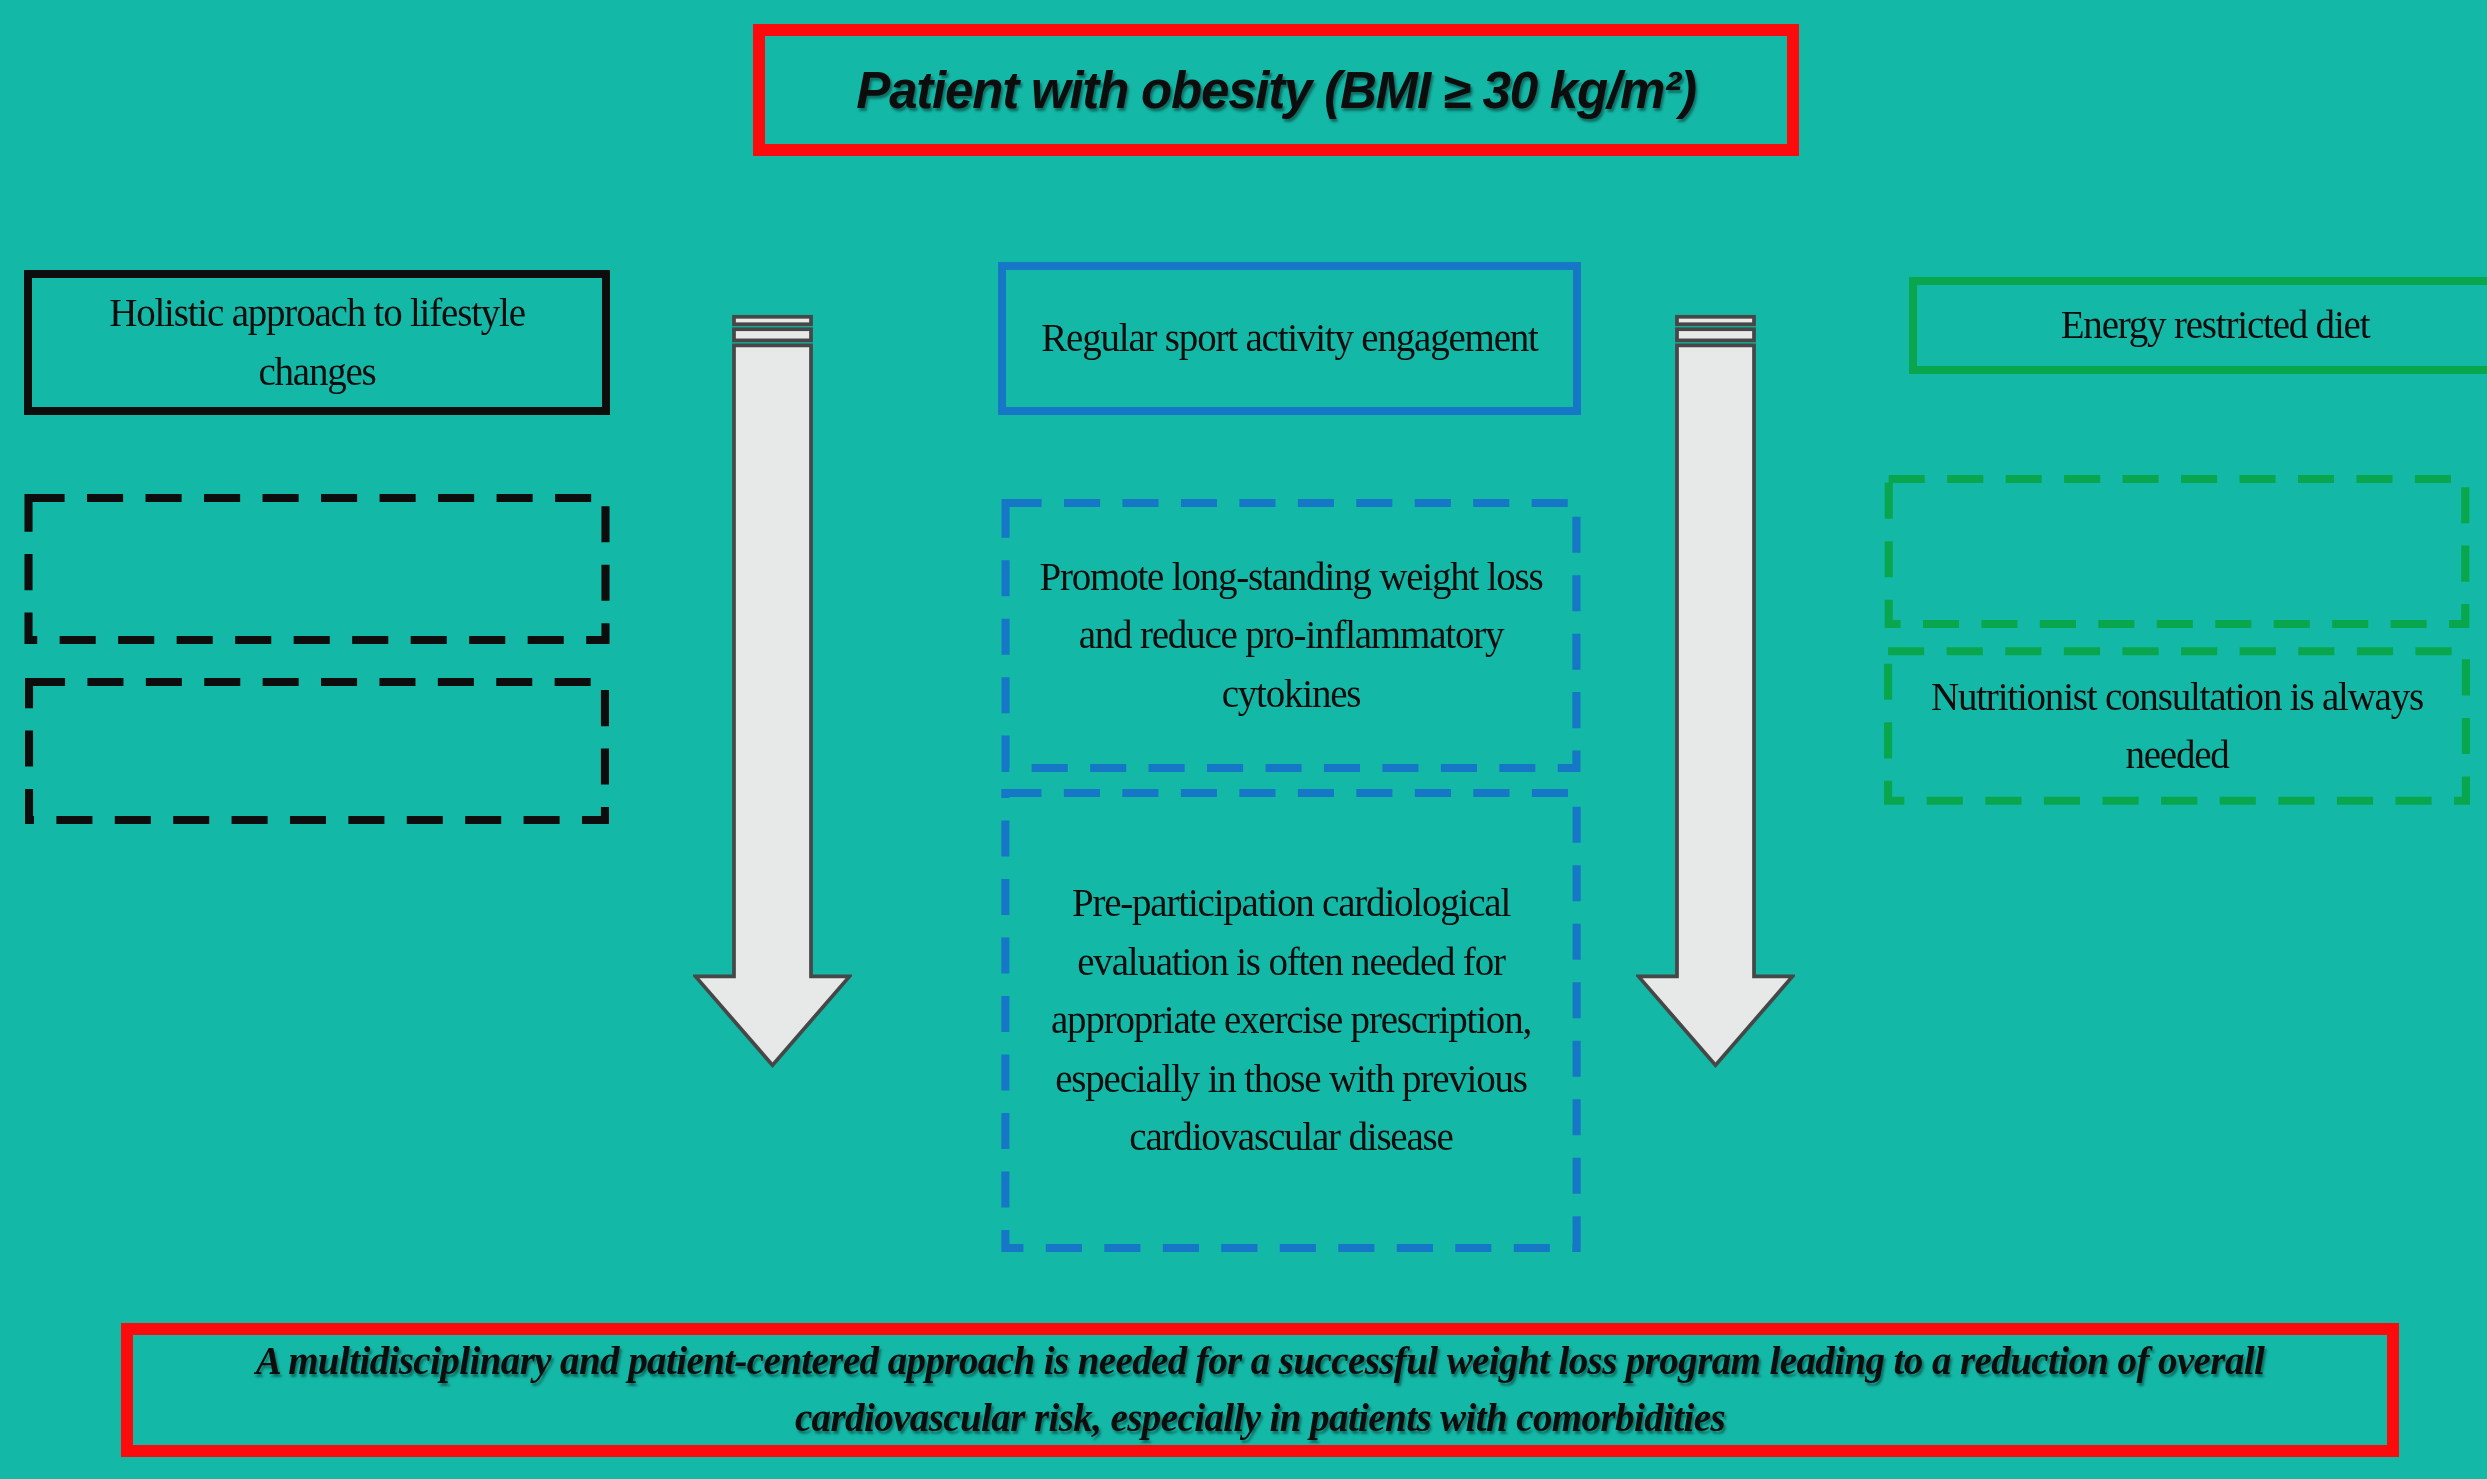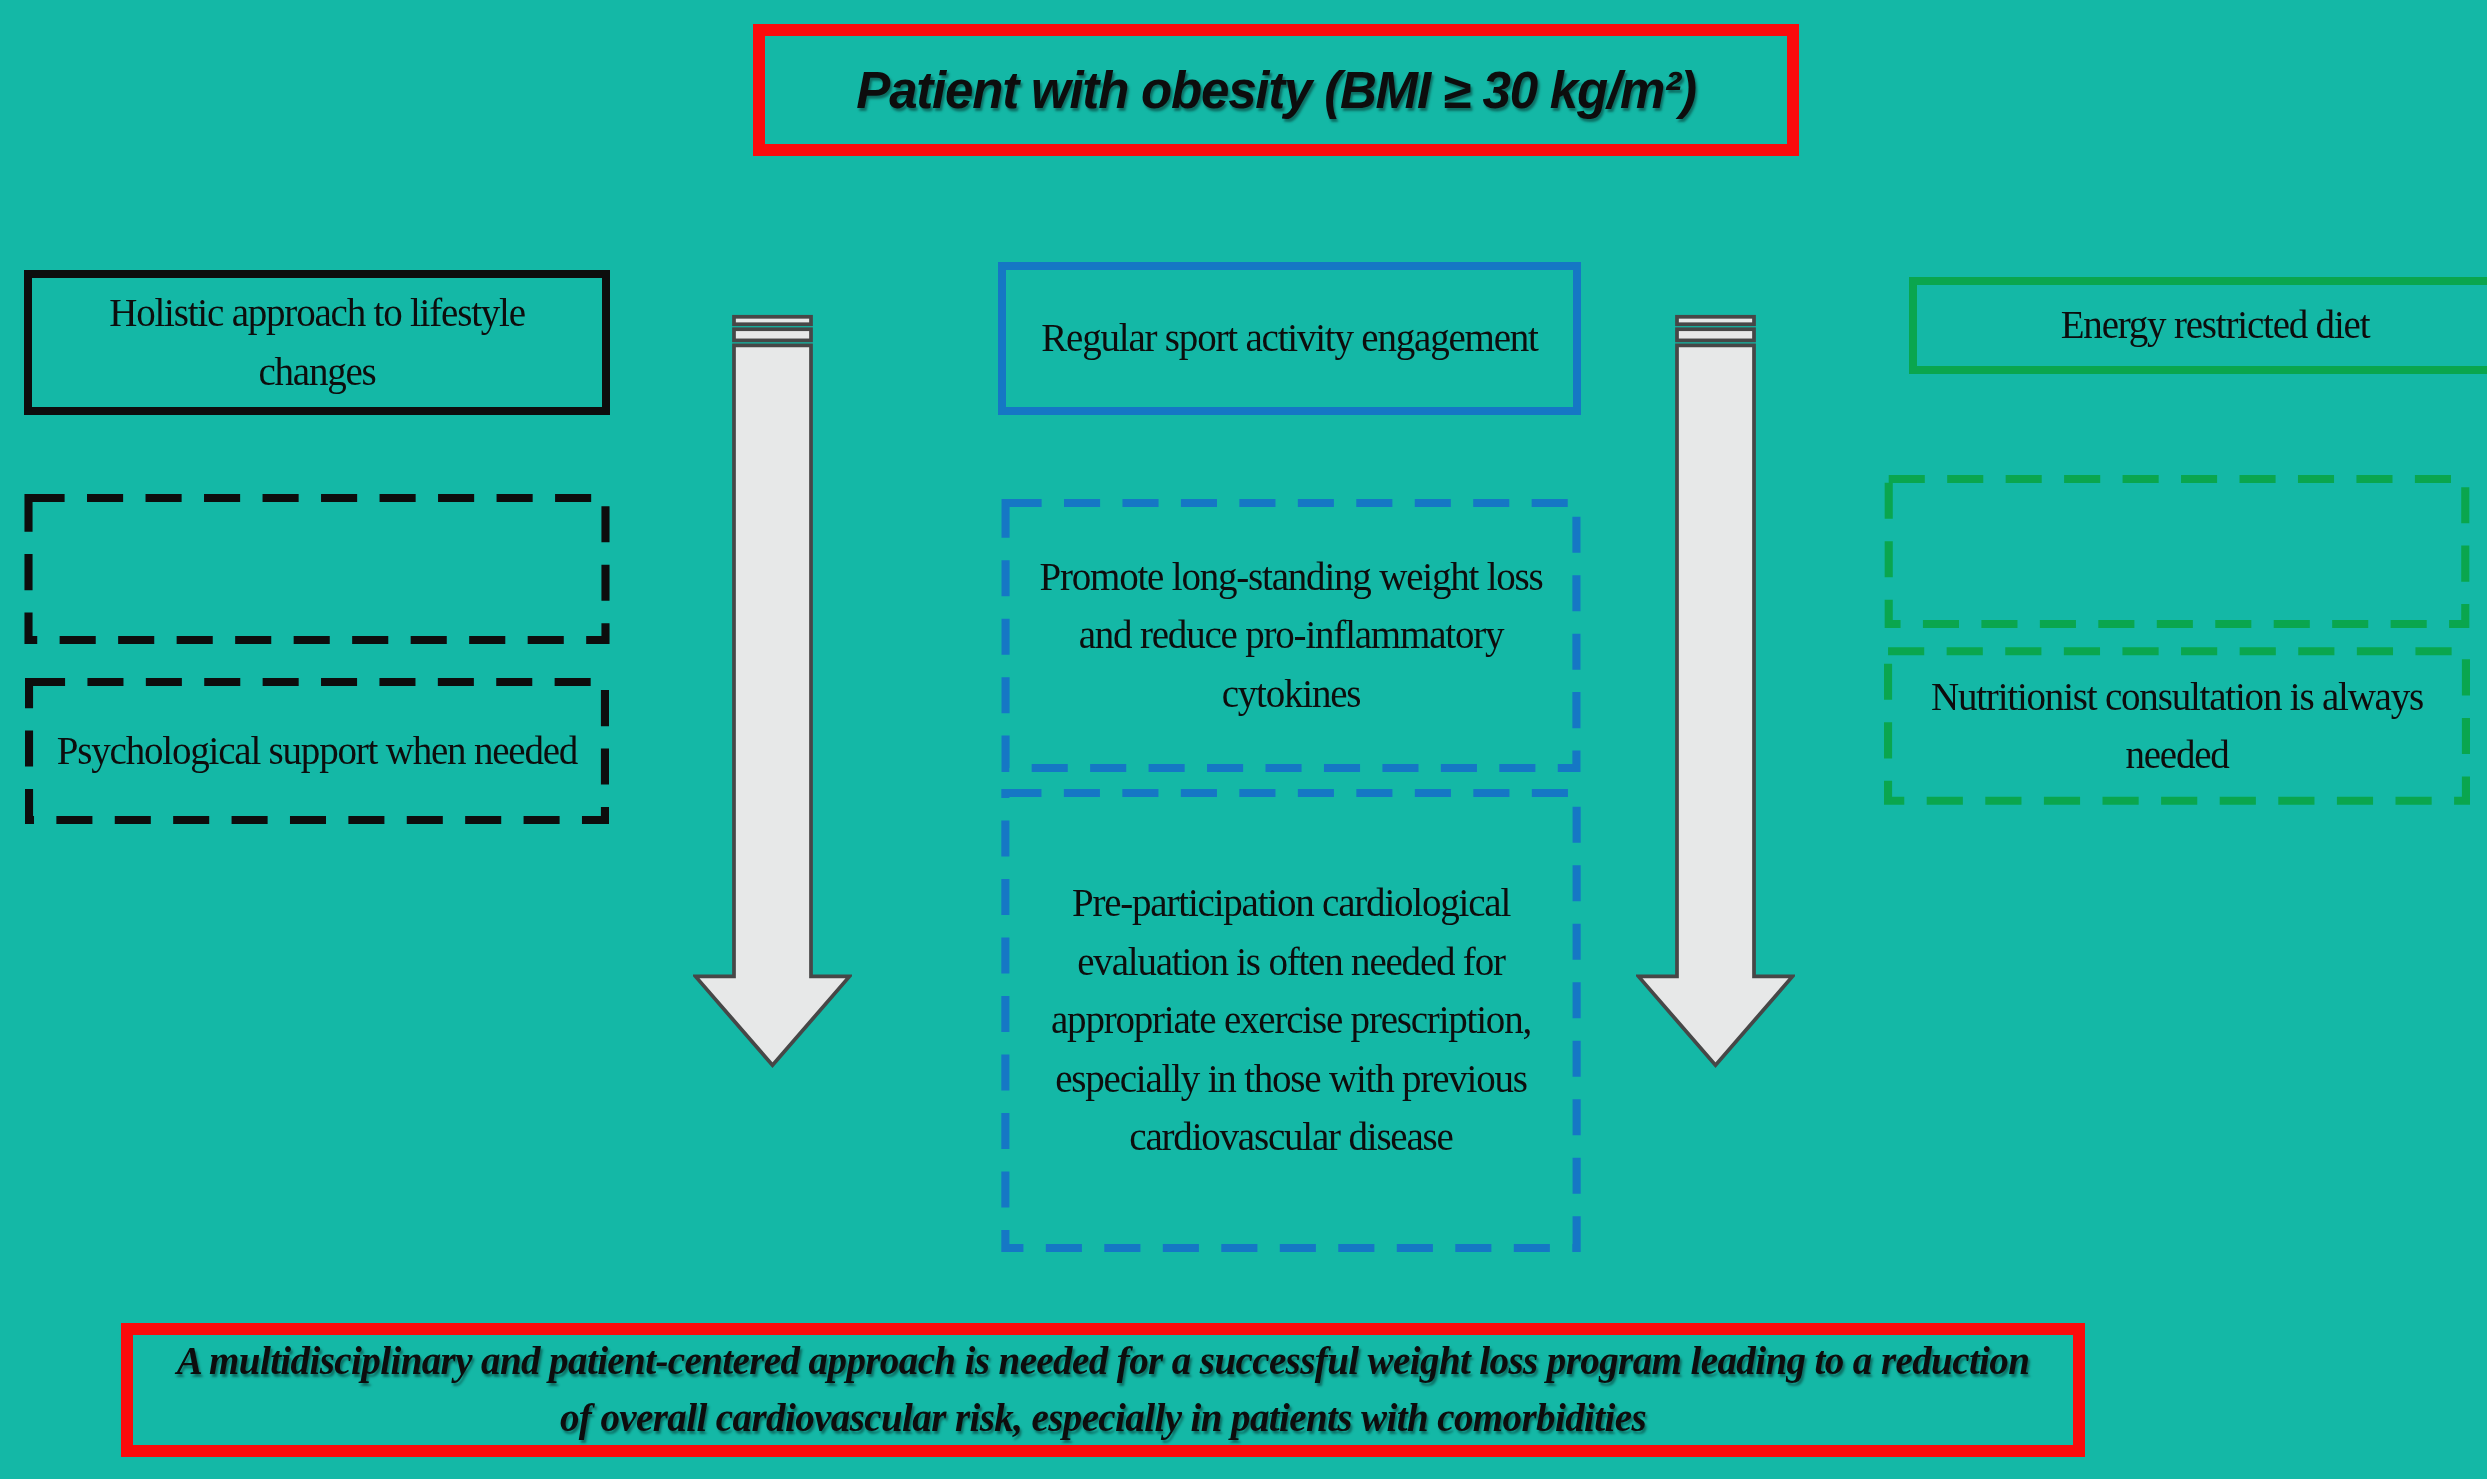--- a/index.html
+++ b/index.html
@@ -37,21 +37,21 @@
   .note-diet-1{left:1884px;top:475px;width:586px;height:153px;}
   .note-diet-2{left:1884px;top:647px;width:586px;height:158px;}
 
   
   .arrow{width:159px;height:756px;}
   .arrow-left{left:693px;top:313px;}
   .arrow-right{left:1636px;top:313px;}
   .arrow svg .shape{fill:var(--arrow-fill);stroke:var(--arrow-stroke);stroke-width:6px;stroke-linejoin:miter;}
 
   
-  .footer-box{left:121px;top:1323px;width:1964px;height:134px;border:12.5px solid var(--red);padding:0 37px;}
+  .footer-box{left:121px;top:1323px;width:2278px;height:134px;border:12.5px solid var(--red);padding:0 37px;}
   .footer-text{font-size:39px;font-weight:bold;font-style:italic;letter-spacing:-0.6px;line-height:1.45;
                text-shadow:1.9px 2.5px 2.5px rgba(0,0,0,0.40);}
 </style>
 </head>
 <body>
 
 <div id="canvas">
 
   <div class="abs flexc title-box">
     <span class="title-text">Patient with obesity (BMI ≥ 30 kg/m²)</span>
@@ -62,21 +62,20 @@
   </div>
   <div class="abs flexc dashed note-lifestyle-1">
     <svg class="dash-svg dash-black" width="586" height="150" viewBox="0 0 940 241">
       <rect x="6.5" y="6.5" width="927" height="228"></rect>
       </svg>
   </div>
   <div class="abs flexc dashed note-lifestyle-2">
     <svg class="dash-svg dash-black" width="586" height="146" viewBox="0 0 940 235">
       <rect x="6.5" y="6.5" width="927" height="222"></rect>
       </svg>
-    <span class="box-text note">Psychological support when needed</span>
   </div>
 
   <div class="abs arrow arrow-left">
     <svg width="159" height="756" viewBox="0 0 256 1213">
       <rect class="shape" x="66" y="4" width="124" height="12"></rect>
       <rect class="shape" x="66" y="24" width="124" height="18"></rect>
       <polygon class="shape" points="66,50 190,50 190,1066 252,1066 128,1209 4,1066 66,1066"></polygon>
     </svg>
   </div>
 

